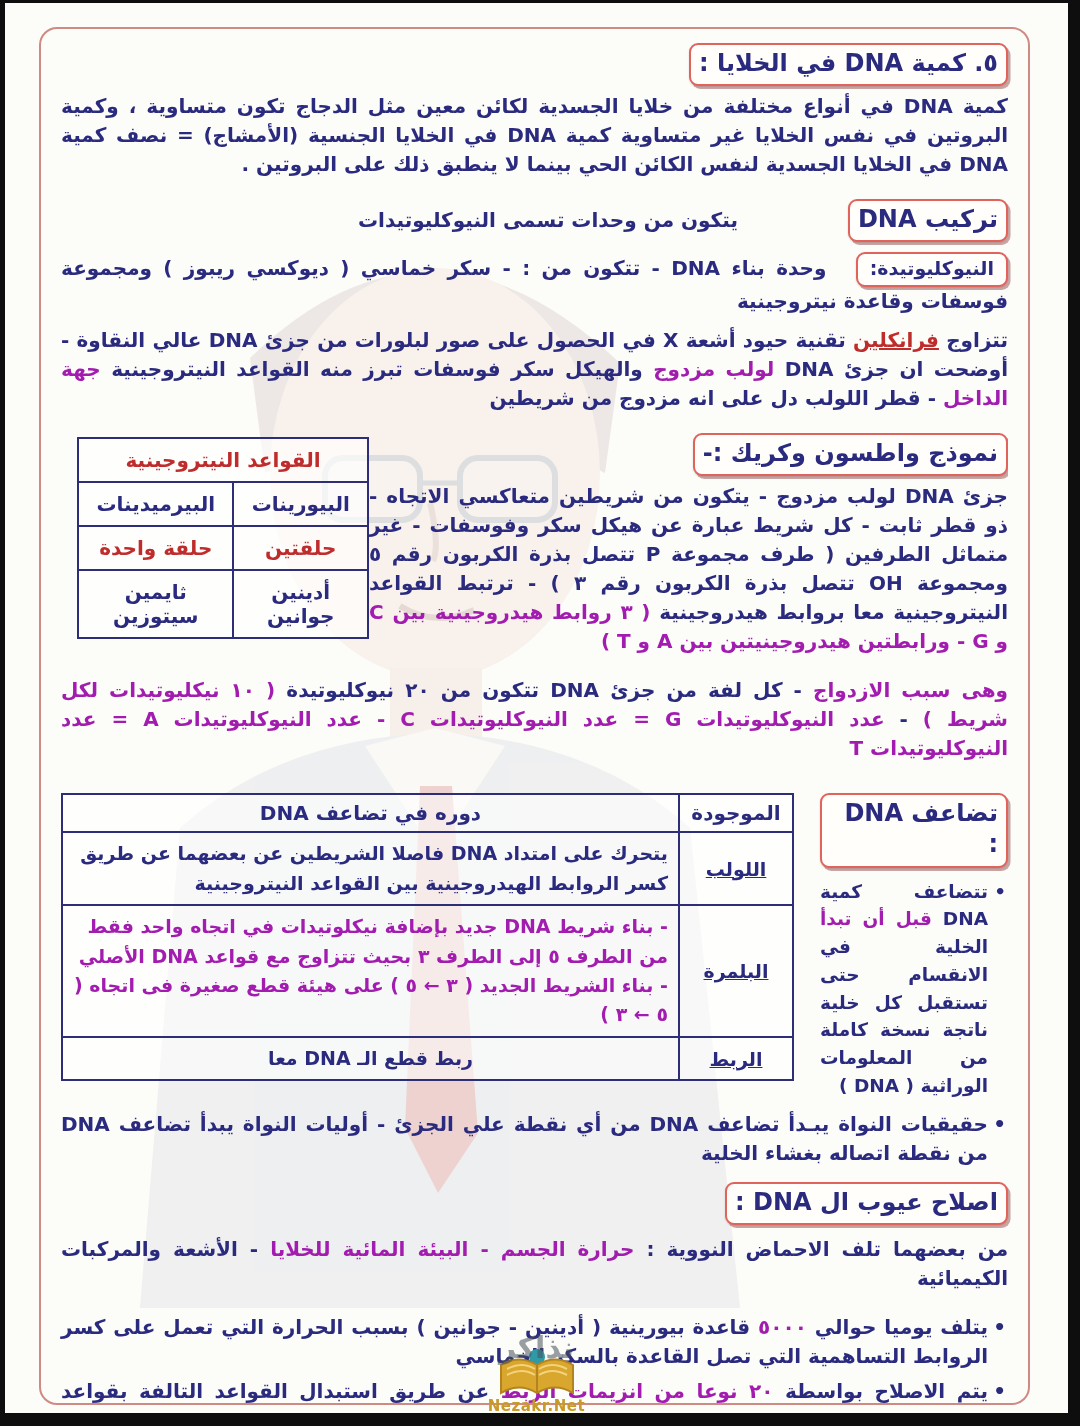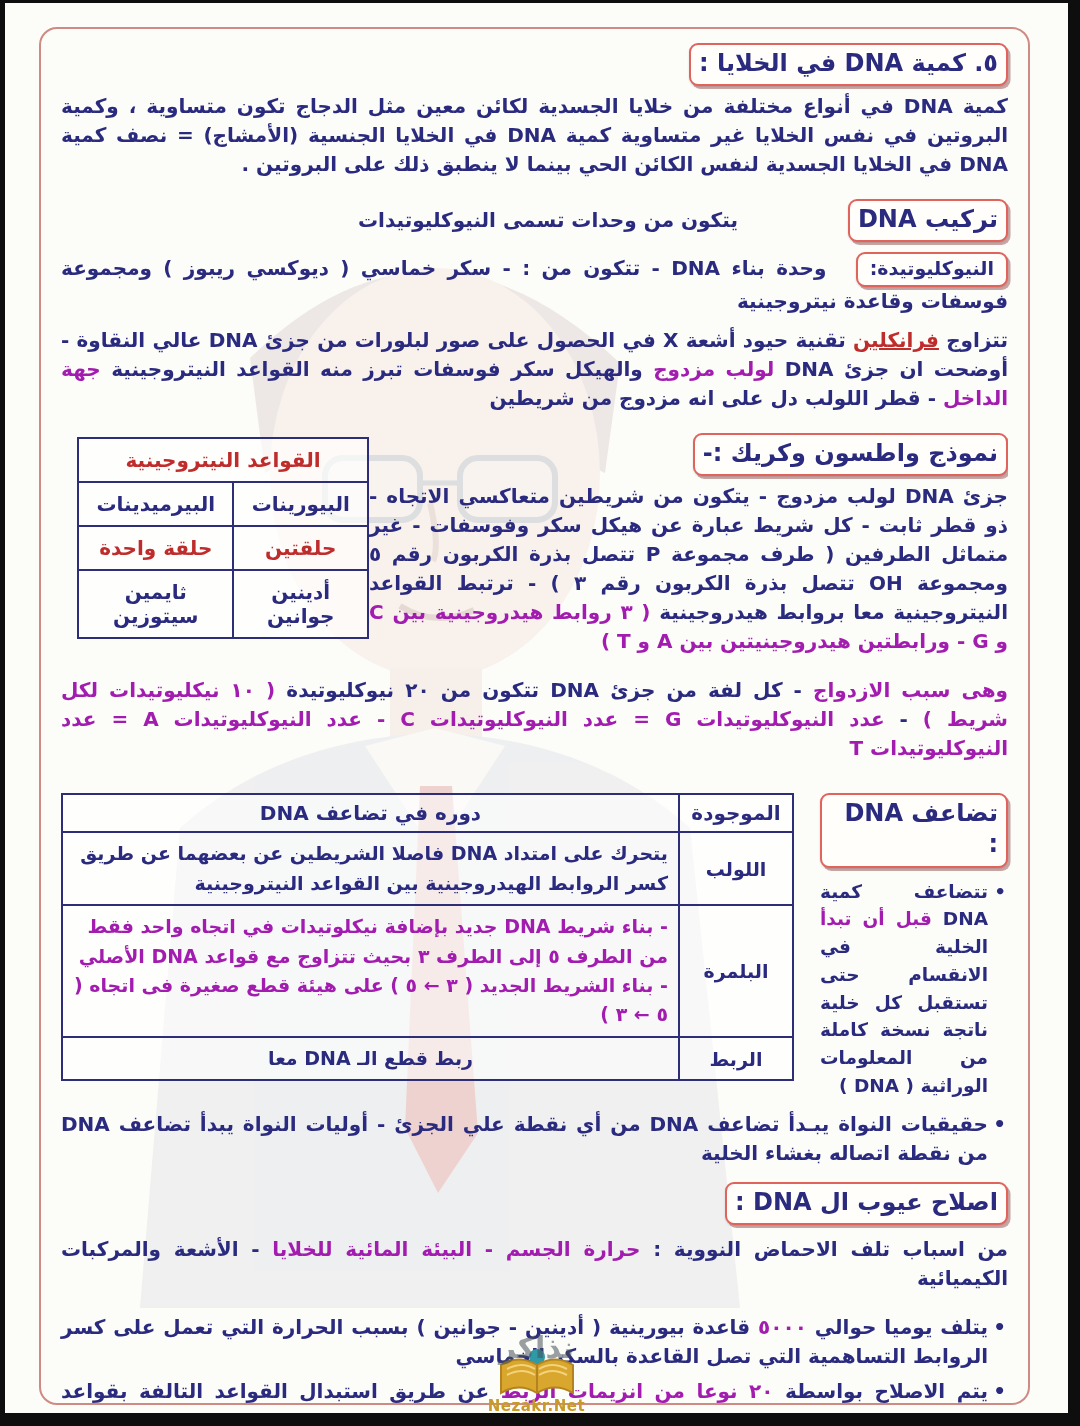--- a/index.html
+++ b/index.html
@@ -47,21 +47,21 @@
   }
   .watson-text{margin-right:0;}
   .flex-row{display:flex;gap:26px;align-items:flex-start;}
   .repl-col{width:188px;flex:none;text-align:right;}
   .repl-col .bullet{font-size:18.5px;line-height:1.5;text-align:justify;}
   .enzyme-table{flex:1;border-collapse:collapse;background:rgba(255,255,255,.55);}
   .enzyme-table td,.enzyme-table th{
     border:2px solid #2e2e78;font-weight:bold;color:#2a2a7e;padding:6px 10px;font-size:19px;
   }
   .enzyme-table th{text-align:center;font-size:20px;}
-  .enzyme-table td.name{width:92px;text-align:center;}
+  .enzyme-table td.name{width:92px;text-align:center;text-decoration:underline;}
   .enzyme-table td.role{text-align:right;line-height:1.55;}
   .enzyme-table td.role.center{text-align:center;}
   .bullet{position:relative;padding-right:20px;}
   .bullet::before{content:"•";position:absolute;right:2px;top:0;color:#2a2a7e;font-weight:bold;}
   .logo{
     position:absolute;left:50%;bottom:-2px;transform:translateX(-50%);
     text-align:center;z-index:2;direction:ltr;width:220px;
   }
   .logo-arabic{
     color:rgba(70,80,90,.55);font-size:30px;font-weight:bold;margin-bottom:-20px;
@@ -164,21 +164,21 @@
         </tr>
       </tbody>
         </table>
     </div>
 
     <div class="para bullet mt8"><span>حقيقيات النواة يبـدأ تضاعف DNA من أي نقطة علي الجزئ - أوليات النواة يبدأ تضاعف DNA من نقطة اتصاله بغشاء الخلية</span></div>
 
     <div class="right-align mt10">
       <span class="hbox">اصلاح عيوب ال DNA :</span>
     </div>
-    <p class="para mt8"><span>من اسباب تلف الاحماض النووية : </span><span class="run-r">حرارة الجسم - البيئة المائية للخلايا</span><span> - الأشعة والمركبات الكيميائية</span></p>
+    <p class="para mt8"><span>من بعضهما تلف الاحماض النووية : </span><span class="run-r">حرارة الجسم - البيئة المائية للخلايا</span><span> - الأشعة والمركبات الكيميائية</span></p>
     <div class="para bullet mt6"><span>يتلف يوميا حوالي </span><span class="run-r">٥٠٠٠</span><span> قاعدة بيورينية ( أدينين - جوانين ) بسبب الحرارة التي تعمل على كسر الروابط التساهمية التي تصل القاعدة بالسكر الخماسي</span></div>
     <div class="para bullet mt6"><span>يتم الاصلاح بواسطة </span><span class="run-r">٢٠ نوعا من انزيمات الربط</span><span> عن طريق استبدال القواعد التالفة بقواعد جديدة بناء على القواعد النيتروجينية الموجودة على الشريط المقابل - فتعمل بذلك على ثبات الصفات الوراثية - في حالة حدوث تلف في قاعدتين نيتروجينيتين متقابلتين وفي وقت واحد فلا يتم الاصلاح لعدم وجود قالب سليم يتم الاصلاح على اساسه مما يؤدى الى تغير في المعلومات الوراثية وتغير في بروتينات الخلية</span></div>
 
   </div>
 
   <div class="logo">
     <div class="logo-arabic">نذاكر</div>
     <svg class="logo-book" viewBox="0 0 88 56" aria-hidden="true">
       <circle cx="44" cy="12" r="8" fill="#2f99a6"></circle>
       <path d="M8 20 Q26 9 44 20 Q62 9 80 20 L80 48 Q62 37 44 48 Q26 37 8 48 Z" fill="#d9a62e" stroke="#b3831f" stroke-width="2"></path>

